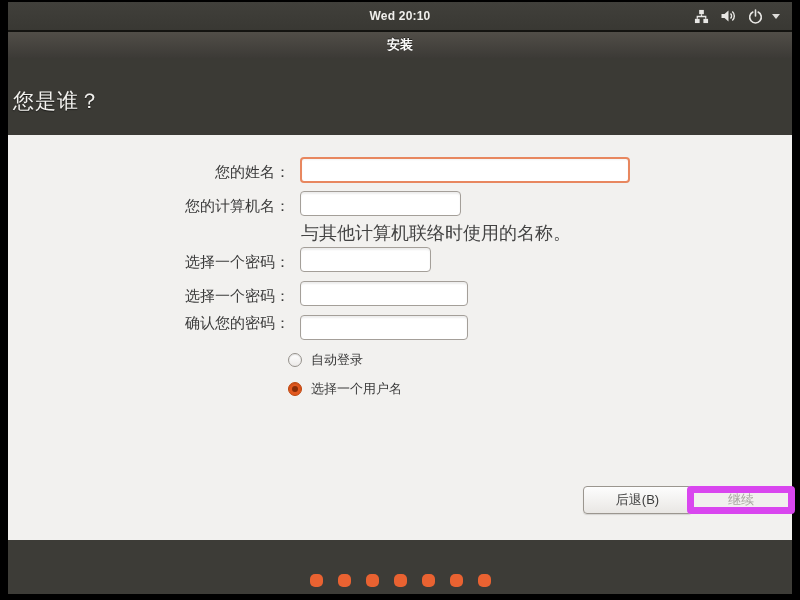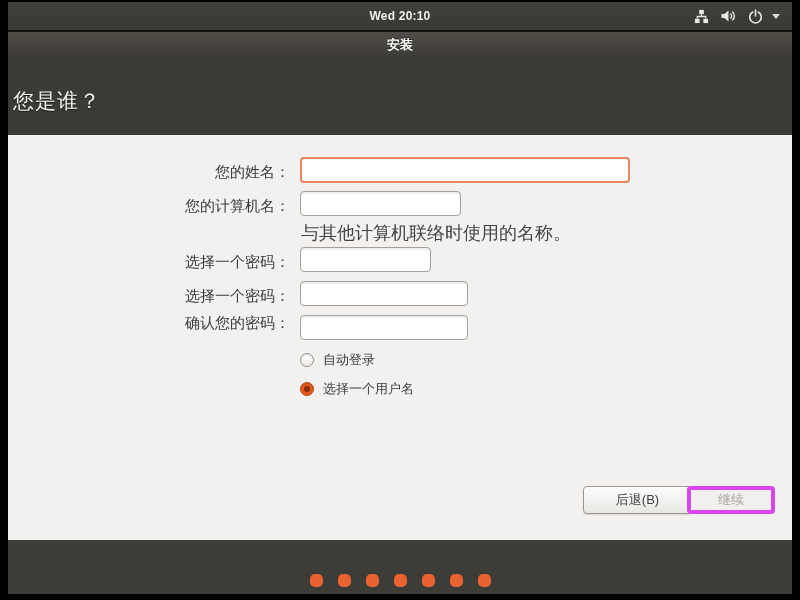--- a/index.html
+++ b/index.html
@@ -42,36 +42,36 @@
   #inp-host{top:56px;width:161px;height:25px;}
   #lb-host{top:62px;}
   .hint{position:absolute;left:293px;top:86px;font-size:18px;color:#434343;}
   #inp-user{top:112px;width:131px;height:25px;}
   #lb-user{top:118px;}
   #inp-pass{top:146px;width:168px;height:25px;}
   #lb-pass{top:152px;}
   #inp-confirm{top:180px;width:168px;height:25px;}
   #lb-confirm{top:179px;}
 
-  .radio-row{position:absolute;left:292px;display:flex;align-items:center;gap:9px;cursor:default;}
+  .radio-row{position:absolute;left:280px;display:flex;align-items:center;gap:9px;cursor:default;}
   #radio-auto{top:216px;}
   #radio-pwd{top:245px;}
   .radio{width:12px;height:12px;border-radius:50%;background:linear-gradient(#fff,#eceae8);
     border:1px solid #96928c;box-shadow:inset 0 1px 1px rgba(0,0,0,.12);position:relative;flex:none;}
   .radio.selected{background:#e2581e;border-color:#bd470f;}
   .radio.selected::after{content:"";position:absolute;left:3px;top:3px;width:6px;height:6px;
     border-radius:50%;background:#872d08;}
   .radio-label{font-size:13px;color:#3a3a3a;}
 
   .btn{position:absolute;top:351px;height:28px;border-radius:4px;font-size:13px;
     box-sizing:border-box;display:flex;align-items:center;justify-content:center;
     font-family:inherit;}
   .btn-back{left:575px;width:109px;color:#3c3c3c;border:1px solid #9b968f;
     background:linear-gradient(#fdfdfd,#e9e7e4);box-shadow:0 1px 1px rgba(0,0,0,.12);}
-  .btn-continue{left:679px;width:88px;color:#aaa7a3;border:4px solid #d946ef;
+  .btn-continue{left:679px;width:108px;color:#aaa7a3;border:7px solid #d946ef;
     background:#f1f0ee;}
 
   
   .footer{height:54px;background:#3d3c37;display:flex;align-items:flex-end;
     justify-content:center;gap:15px;padding-bottom:7px;box-sizing:border-box;}
   .dot{width:13px;height:13px;border-radius:5px;background:#e96231;}
 
   svg{display:block;}
 </style>
 </head>

